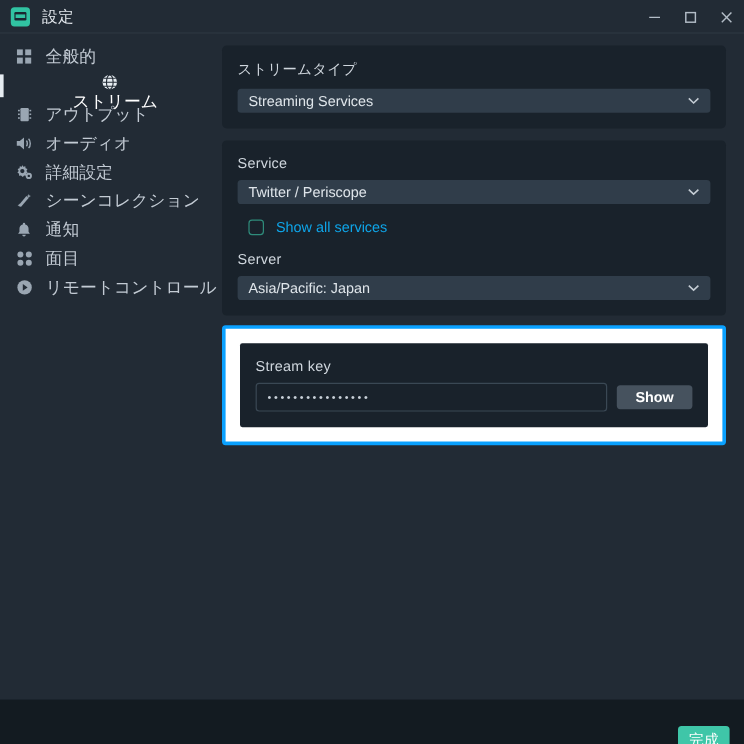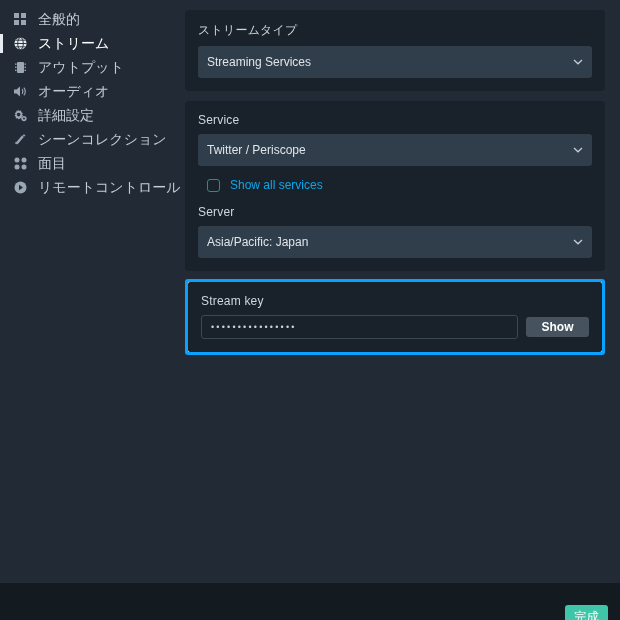--- a/index.html
+++ b/index.html
@@ -72,21 +72,21 @@
   }
   .nav-item {
     position: relative;
     height: 23px;
     display: flex; align-items: center;
     padding-left: 12px;
     color: #c3cbd4;
     font-size: 14px;
     margin-bottom: 1px;
   }
-  .nav-item.active { color: #ffffff; }
+  .nav-item.active { color: #ffffff; flex-direction: column; }
   .nav-item.active::before {
     content: "";
     position: absolute; left: 0; top: 2px;
     width: 3px; height: 19px;
     background: #e6ecf1;
   }
   .nav-ico {
     width: 16px; height: 16px; flex: 0 0 16px;
     margin-right: 10px;
     display: flex; align-items: center; justify-content: center;
@@ -109,21 +109,21 @@
     padding: 12px 13px 13px 13px;
     margin-bottom: 10px;
   }
   .field-label {
     font-size: 12px;
     color: #cfd6dd;
     margin-bottom: 7px;
     letter-spacing: .2px;
   }
   .select {
-    height: 32px;
+    height: 20px;
     background: #303d4a;
     border-radius: 3px;
     display: flex; align-items: center;
     padding: 0 9px;
     color: #dfe5ea;
     font-size: 12px;
     position: relative;
   }
   .select .chev {
     position: absolute; right: 9px; top: 50%;
@@ -146,21 +146,21 @@
     margin-left: 10px;
     font-size: 12px;
     color: #0ea5e9;
   }
 
   
   .highlight-wrap {
     position: relative;
     border: 3px solid #0aa1ff;
     border-radius: 3px;
-    padding: 0;
+    padding: 12px;
     background: #ffffff;
     margin-top: -2px;
   }
   .highlight-wrap .panel { margin-bottom: 0; border-radius: 2px; }
 
   .keyrow { display: flex; align-items: center; gap: 8px; }
   .key-input {
     flex: 1 1 auto;
     height: 24px;
     background: #19222b;
@@ -201,20 +201,44 @@
     display: flex; align-items: center; justify-content: center;
     padding: 0 9px;
     margin-top: 31px;
   }
 </style>
 </head>
 <body>
 
 <div id="app">
 
+  <div class="titlebar">
+    <div class="app-icon">
+      <div class="glyph"></div>
+    </div>
+    <div class="win-title">設定</div>
+    <div class="win-controls">
+      <div class="win-btn">
+        <svg width="11" height="11" viewBox="0 0 11 11">
+            <line x1="1" y1="5.5" x2="10" y2="5.5" stroke="currentColor" stroke-width="1.2"></line>
+          </svg>
+      </div>
+      <div class="win-btn">
+        <svg width="11" height="11" viewBox="0 0 11 11">
+            <rect x="1.5" y="1.5" width="8" height="8" fill="none" stroke="currentColor" stroke-width="1.2"></rect>
+          </svg>
+      </div>
+      <div class="win-btn">
+        <svg width="11" height="11" viewBox="0 0 11 11">
+            <line x1="1.5" y1="1.5" x2="9.5" y2="9.5" stroke="currentColor" stroke-width="1.2"></line>
+            <line x1="9.5" y1="1.5" x2="1.5" y2="9.5" stroke="currentColor" stroke-width="1.2"></line>
+          </svg>
+      </div>
+    </div>
+  </div>
 
   <div class="body-wrap">
 
     <div class="sidebar">
 
       <div class="nav-item">
         <span class="nav-ico">
           <svg width="13" height="13" viewBox="0 0 13 13" fill="currentColor">
               <rect x="0" y="0" width="5" height="5"></rect>
               <rect x="7" y="0" width="5" height="5"></rect>
@@ -284,20 +308,29 @@
         <span class="nav-ico">
           <svg width="13" height="13" viewBox="0 0 13 13" fill="currentColor">
               <rect x="4.5" y="2" width="2.4" height="10" transform="rotate(40 5.7 7)"></rect>
               <path d="M10 0.6l.5 1.3 1.3.5-1.3.5-.5 1.3-.5-1.3L8.2 2.4l1.3-.5z"></path>
               <path d="M2 8.6l.4 1 1 .4-1 .4-.4 1-.4-1-1-.4 1-.4z"></path>
             </svg>
         </span>
         <span class="nav-label">シーンコレクション</span>
       </div>
 
+      <div class="nav-item">
+        <span class="nav-ico">
+          <svg width="12" height="13" viewBox="0 0 12 13" fill="currentColor">
+              <path d="M6 0.6a1 1 0 011 1v.4c1.8.4 2.8 1.8 2.8 3.6v2.6l1.1 1.5H1.1l1.1-1.5V5.6C2.2 3.8 3.2 2.4 5 2v-.4a1 1 0 011-1z"></path>
+              <path d="M4.5 10.6h3a1.5 1.5 0 01-3 0z"></path>
+            </svg>
+        </span>
+        <span class="nav-label">通知</span>
+      </div>
 
       <div class="nav-item">
         <span class="nav-ico">
           <svg width="13" height="13" viewBox="0 0 13 13" fill="currentColor">
               <circle cx="3" cy="3" r="2.5"></circle>
               <circle cx="10" cy="3" r="2.5"></circle>
               <circle cx="3" cy="10" r="2.5"></circle>
               <circle cx="10" cy="10" r="2.5"></circle>
             </svg>
         </span>

